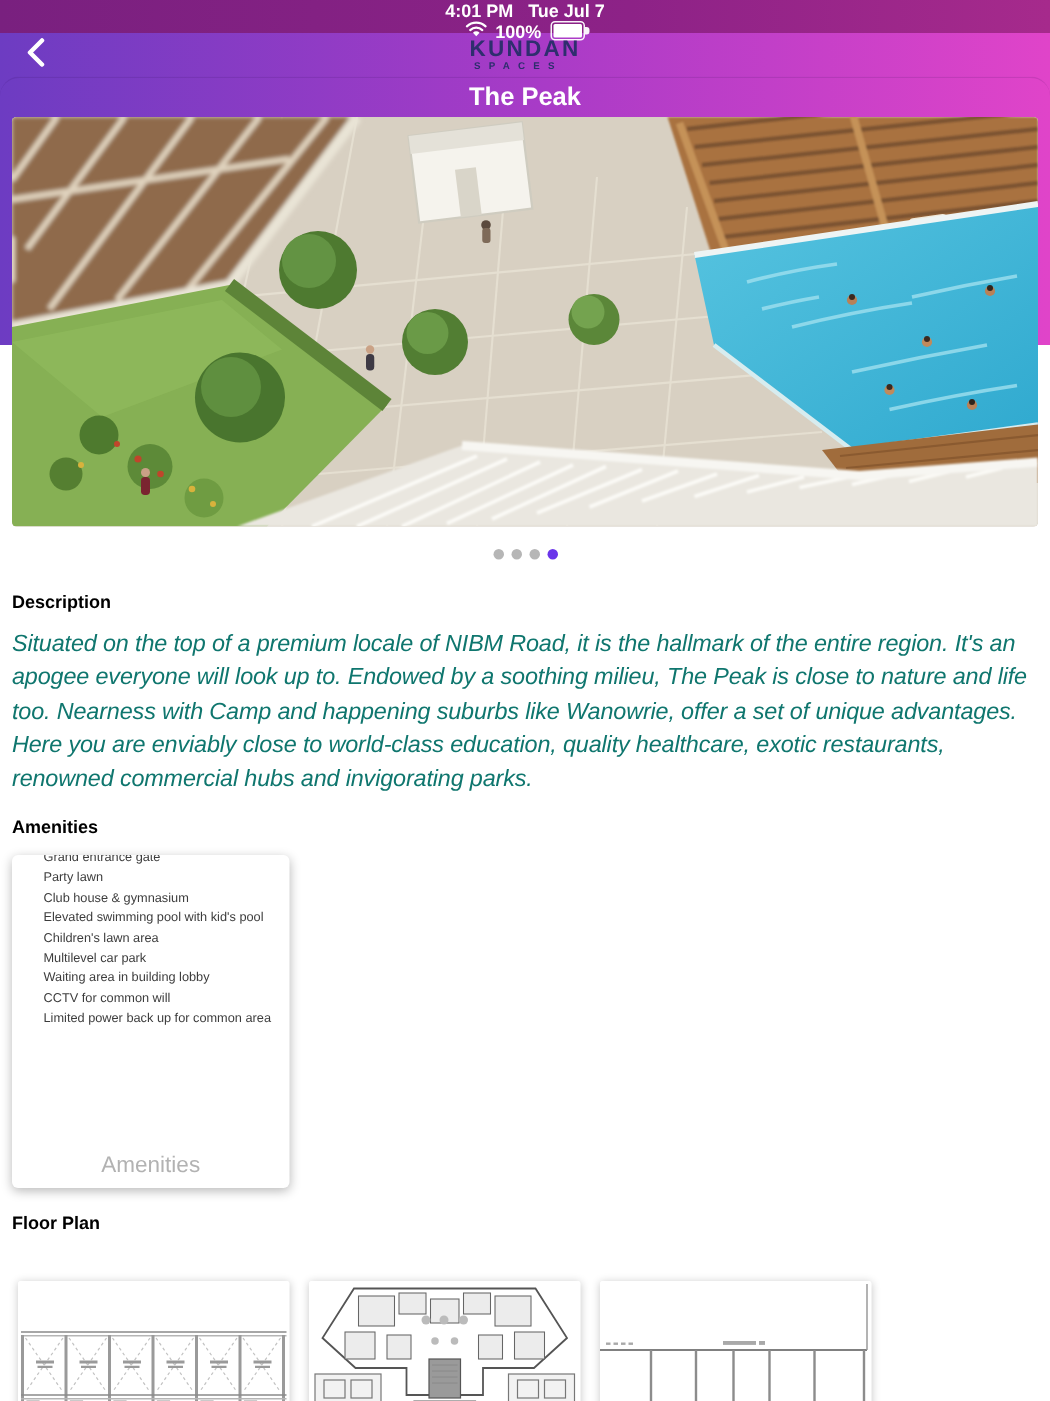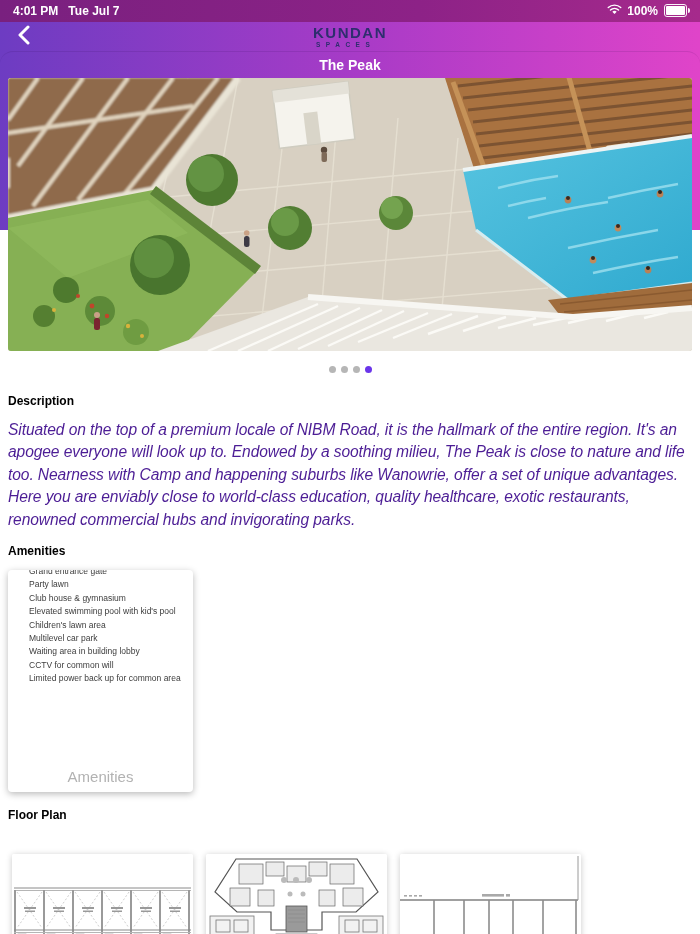--- a/index.html
+++ b/index.html
@@ -11,51 +11,52 @@
   
   .header-band{
     position:absolute;top:0;left:0;width:700px;height:230px;
     background:linear-gradient(90deg,#6d3cc2 0%,#a93bc7 52%,#e044c9 100%);
     z-index:1;
   }
   .status-bar{
     height:22px;display:flex;align-items:center;justify-content:space-between;
     padding:0 13px;color:#fff;font-size:12px;font-weight:700;
     background:linear-gradient(90deg,#79207f 0%,#8d2287 60%,#a62a8c 100%);
+    flex-direction:column;
   }
   .status-left{display:flex;gap:10px;align-items:center}
   .status-right{display:flex;gap:5px;align-items:flex-start}
   .battery{width:21px;height:11px;border:1px solid rgba(255,255,255,.95);border-radius:3px;position:relative;margin-left:1px}
   .battery .level{position:absolute;top:1px;left:1px;bottom:1px;right:1px;background:#fff;border-radius:1px}
   .battery:after{content:"";position:absolute;right:-4px;top:3px;width:2.5px;height:5px;background:rgba(255,255,255,.95);border-radius:0 2px 2px 0}
   .nav-row{height:29px;display:flex;align-items:center;justify-content:center;position:relative}
   .back-button{position:absolute;left:11px;top:2px;width:26px;height:26px;display:flex;align-items:center;justify-content:center;cursor:pointer}
   .logo{color:#2e2e6e;line-height:1;user-select:none}
   .logo-name{font-size:15px;font-weight:800;letter-spacing:1.5px}
   .logo-tagline{font-size:6.5px;font-weight:700;letter-spacing:5.5px;margin-top:1.5px;text-indent:3px}
   .title-row{
     height:26px;display:flex;align-items:center;justify-content:center;
-    color:#fff;font-size:14px;font-weight:700;
+    color:#fff;font-size:17px;font-weight:700;
     border-top:1px solid rgba(45,12,70,.12);
     border-radius:13px;
   }
   
   .hero{
     position:absolute;top:78px;left:8px;width:684px;height:273px;
     border-radius:3px;overflow:hidden;z-index:2;background:#d6cec2;
   }
   .hero svg{display:block}
   
   .content{position:absolute;top:351px;left:0;width:700px;z-index:3}
   .dots{display:flex;justify-content:center;gap:5px;margin-top:15px;height:7px}
   .dot{width:7px;height:7px;border-radius:50%;background:#b6b6b6;cursor:pointer}
   .dot.active{background:#6a35ea}
   h2{font-size:12px;font-weight:700;color:#000;margin:0 8px;line-height:21px}
   .desc-heading{margin-top:18px}
-  .desc-text{font-style:italic;font-size:15.6px;line-height:22.4px;color:#4c1d95;margin:7px 8px 0;letter-spacing:-0.1px}
+  .desc-text{font-style:italic;font-size:15.6px;line-height:22.4px;color:#0f766e;margin:7px 8px 0;letter-spacing:-0.1px}
   .amenities-heading{margin-top:10px}
   .amenities-card{
     position:relative;margin:8px 0 0 8px;width:185px;height:222px;background:#fff;
     border-radius:4px;box-shadow:0 2px 7px rgba(0,0,0,.28);overflow:hidden;cursor:pointer;
   }
   .amenities-list{list-style:none;margin:-5px 0 0;padding:0 4px 0 21px}
   .amenities-list li{font-size:8.5px;color:#3c3c3c;line-height:13.4px;white-space:nowrap}
   .card-caption{position:absolute;bottom:7px;left:0;right:0;text-align:center;color:#b2b2b2;font-size:15px}
   .floorplan-heading{margin-top:13px}
   .thumbs{display:flex;gap:13px;margin:28px 0 0 12px}

